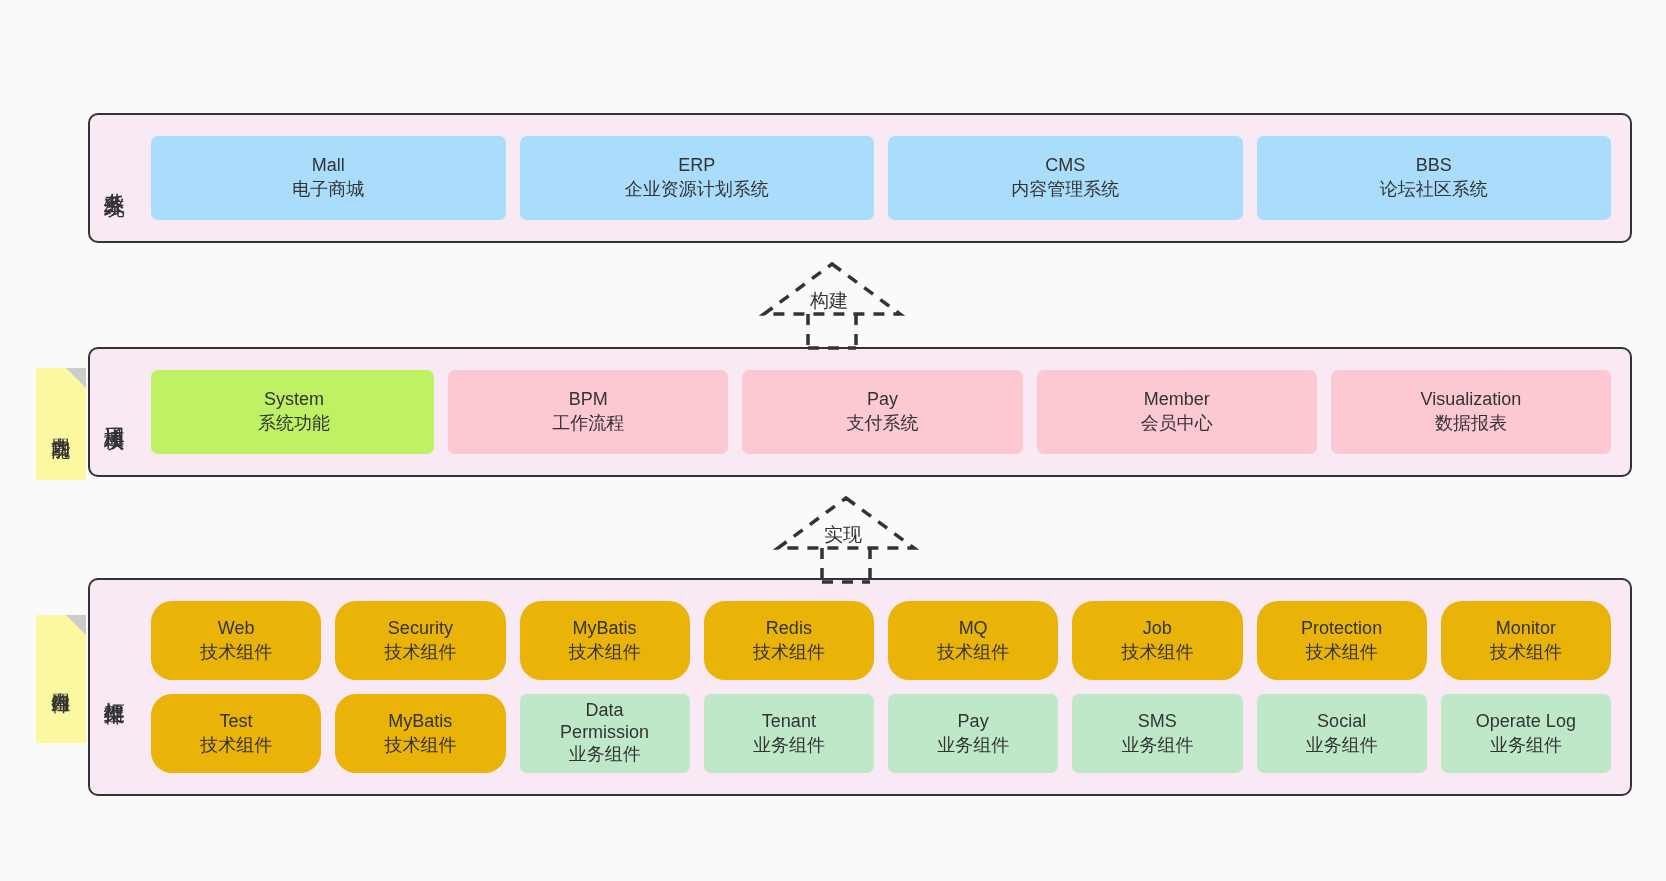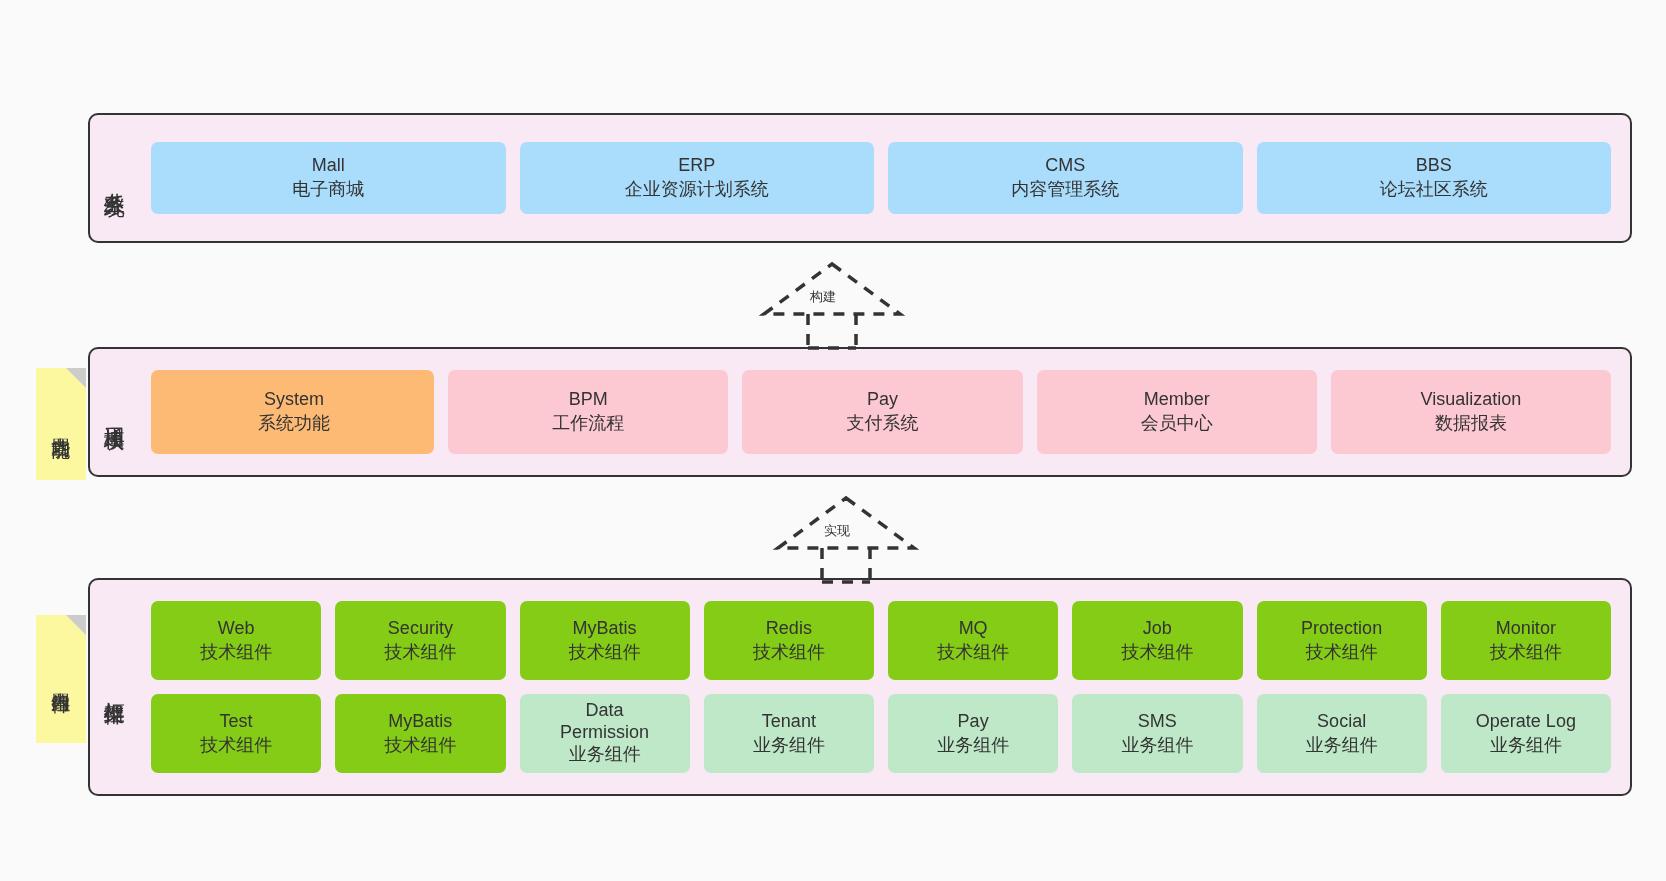--- a/index.html
+++ b/index.html
@@ -72,23 +72,23 @@
     line-height: 1.32;
     color: #333333;
     padding: 4px 6px;
     flex: 1 1 0;
     margin: 0 7px;
   }
   .node .t1 { white-space: normal; }
   .node .t2 { white-space: nowrap; }
 
   .blue   { background: #aadcfb; }
-  .redsol { background: #fdba74; padding-left: 9px; }
+  .redsol { background: #bef264; padding-left: 9px; }
   .redlt  { background: #fcc8d1; }
-  .greensol { background: #84cc16; }
+  .greensol { background: #eab308; border-radius: 21px; }
   .greenlt  { background: #bfe8c9; }
 
   
   .note {
     position: absolute;
     background: #fbf8a0;
     box-sizing: border-box;
     display: flex;
     align-items: center;
     justify-content: center;
@@ -110,35 +110,35 @@
     border-left: 20px solid transparent;
   }
 
   
   .connector {
     position: absolute;
     z-index: 2;
   }
   .connector .lbl {
     position: absolute;
-    font-size: 13px;
+    font-size: 19px;
     color: #333;
     white-space: nowrap;
     background: transparent;
   }
 </style>
 </head>
 <body>
 
 <div class="canvas">
 
   <div class="section" id="sec-business" style="left:88px; top:113px; width:1544px; height:130px;">
     <div class="section-label">业务系统</div>
     <div class="section-body">
-      <div class="row" style="height:72px;">
+      <div class="row" style="height:84px;">
         <div class="node blue">
           <span class="t1">Mall</span>
           <span class="t2">电子商城</span>
         </div>
         <div class="node blue">
           <span class="t1">ERP</span>
           <span class="t2">企业资源计划系统</span>
         </div>
         <div class="node blue">
           <span class="t1">CMS</span>

